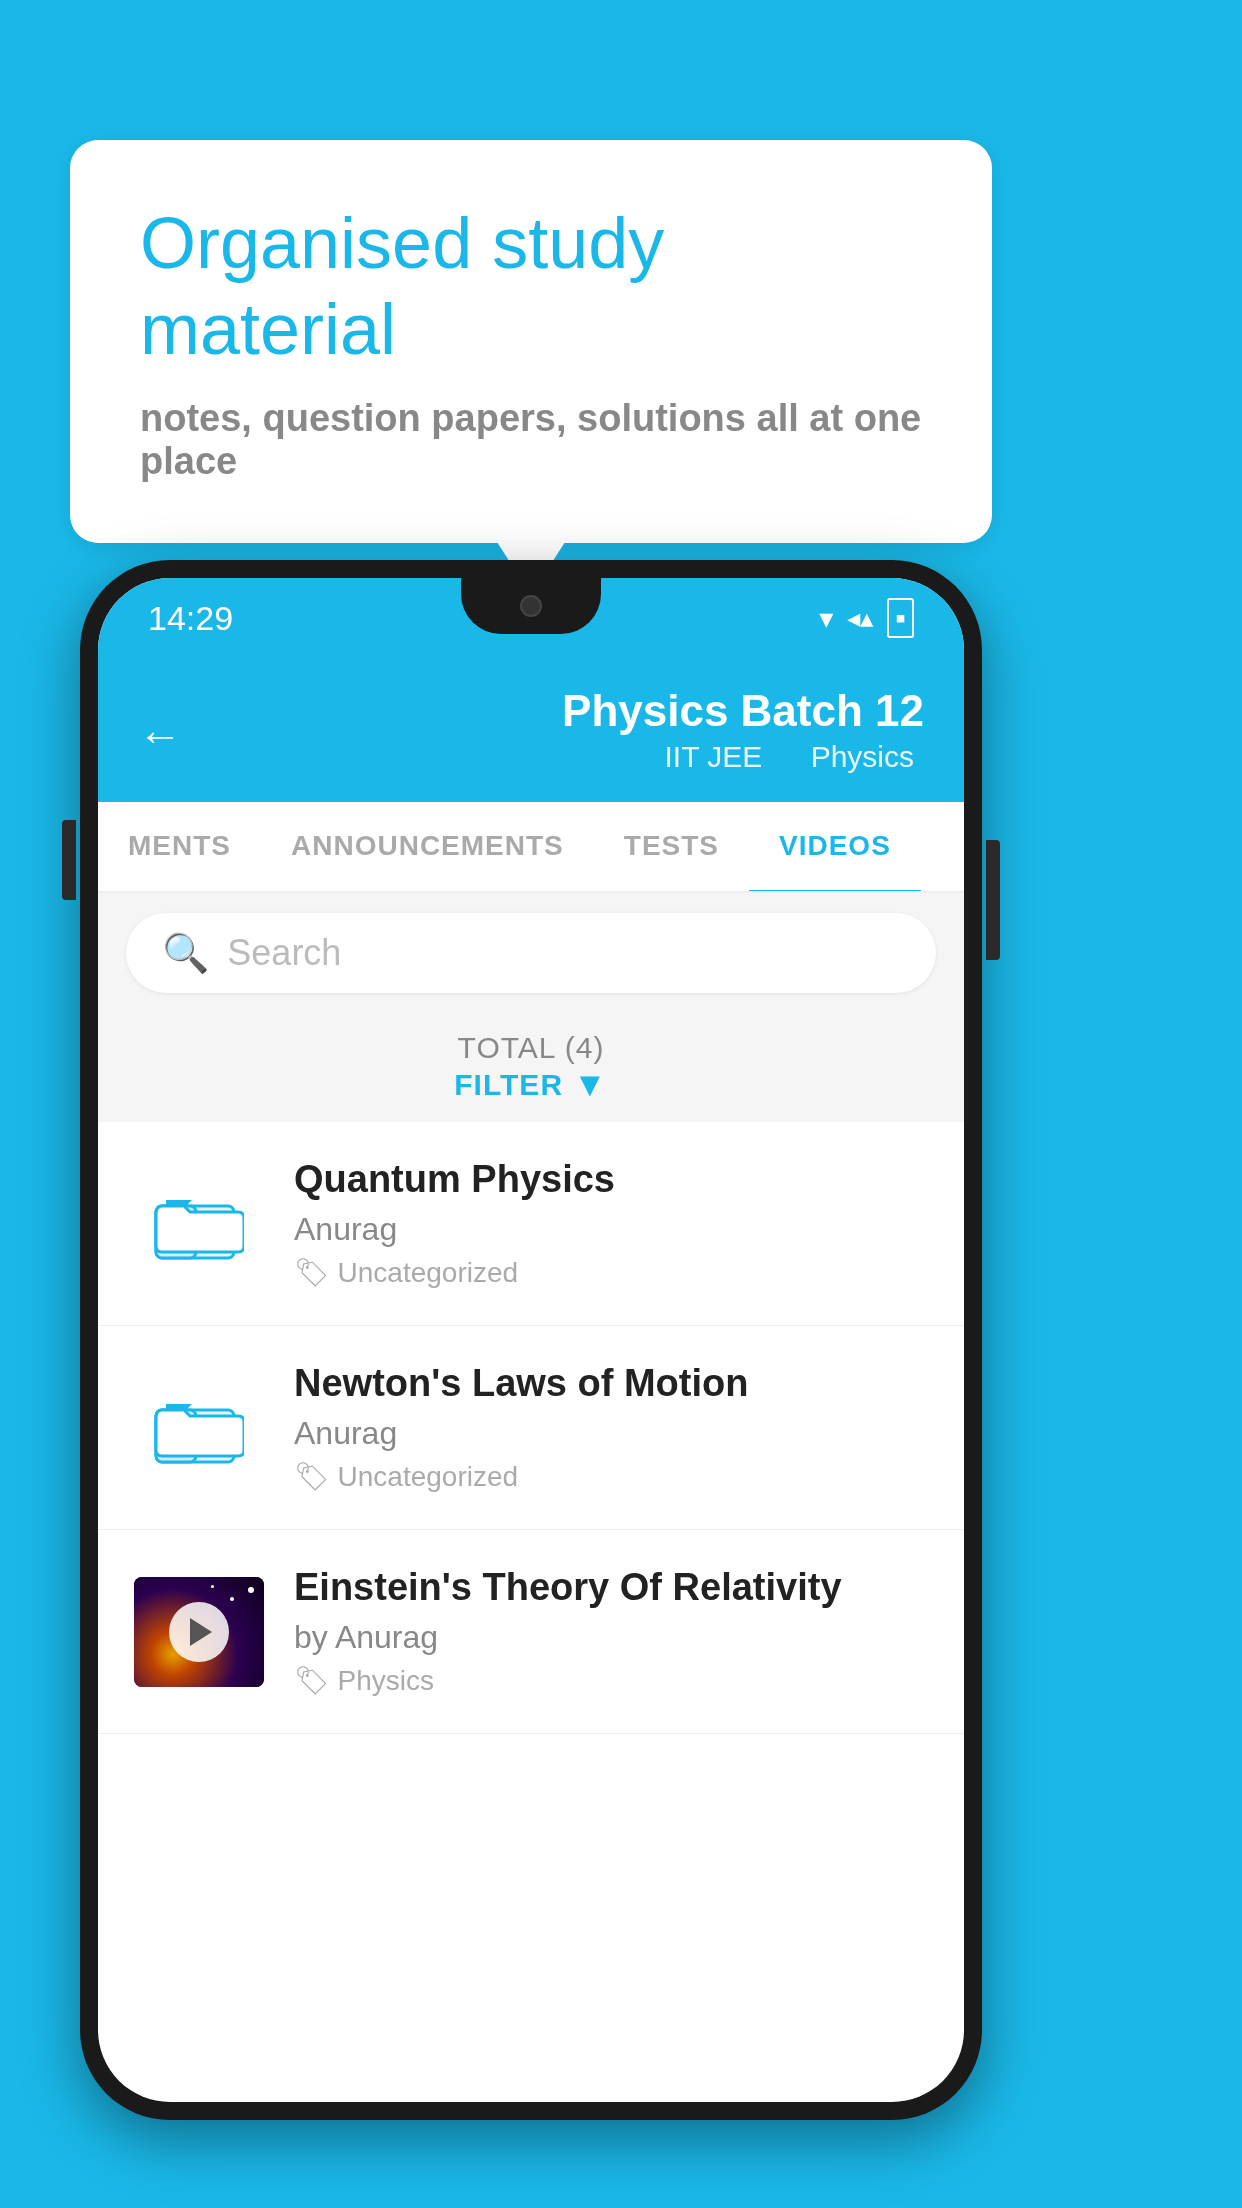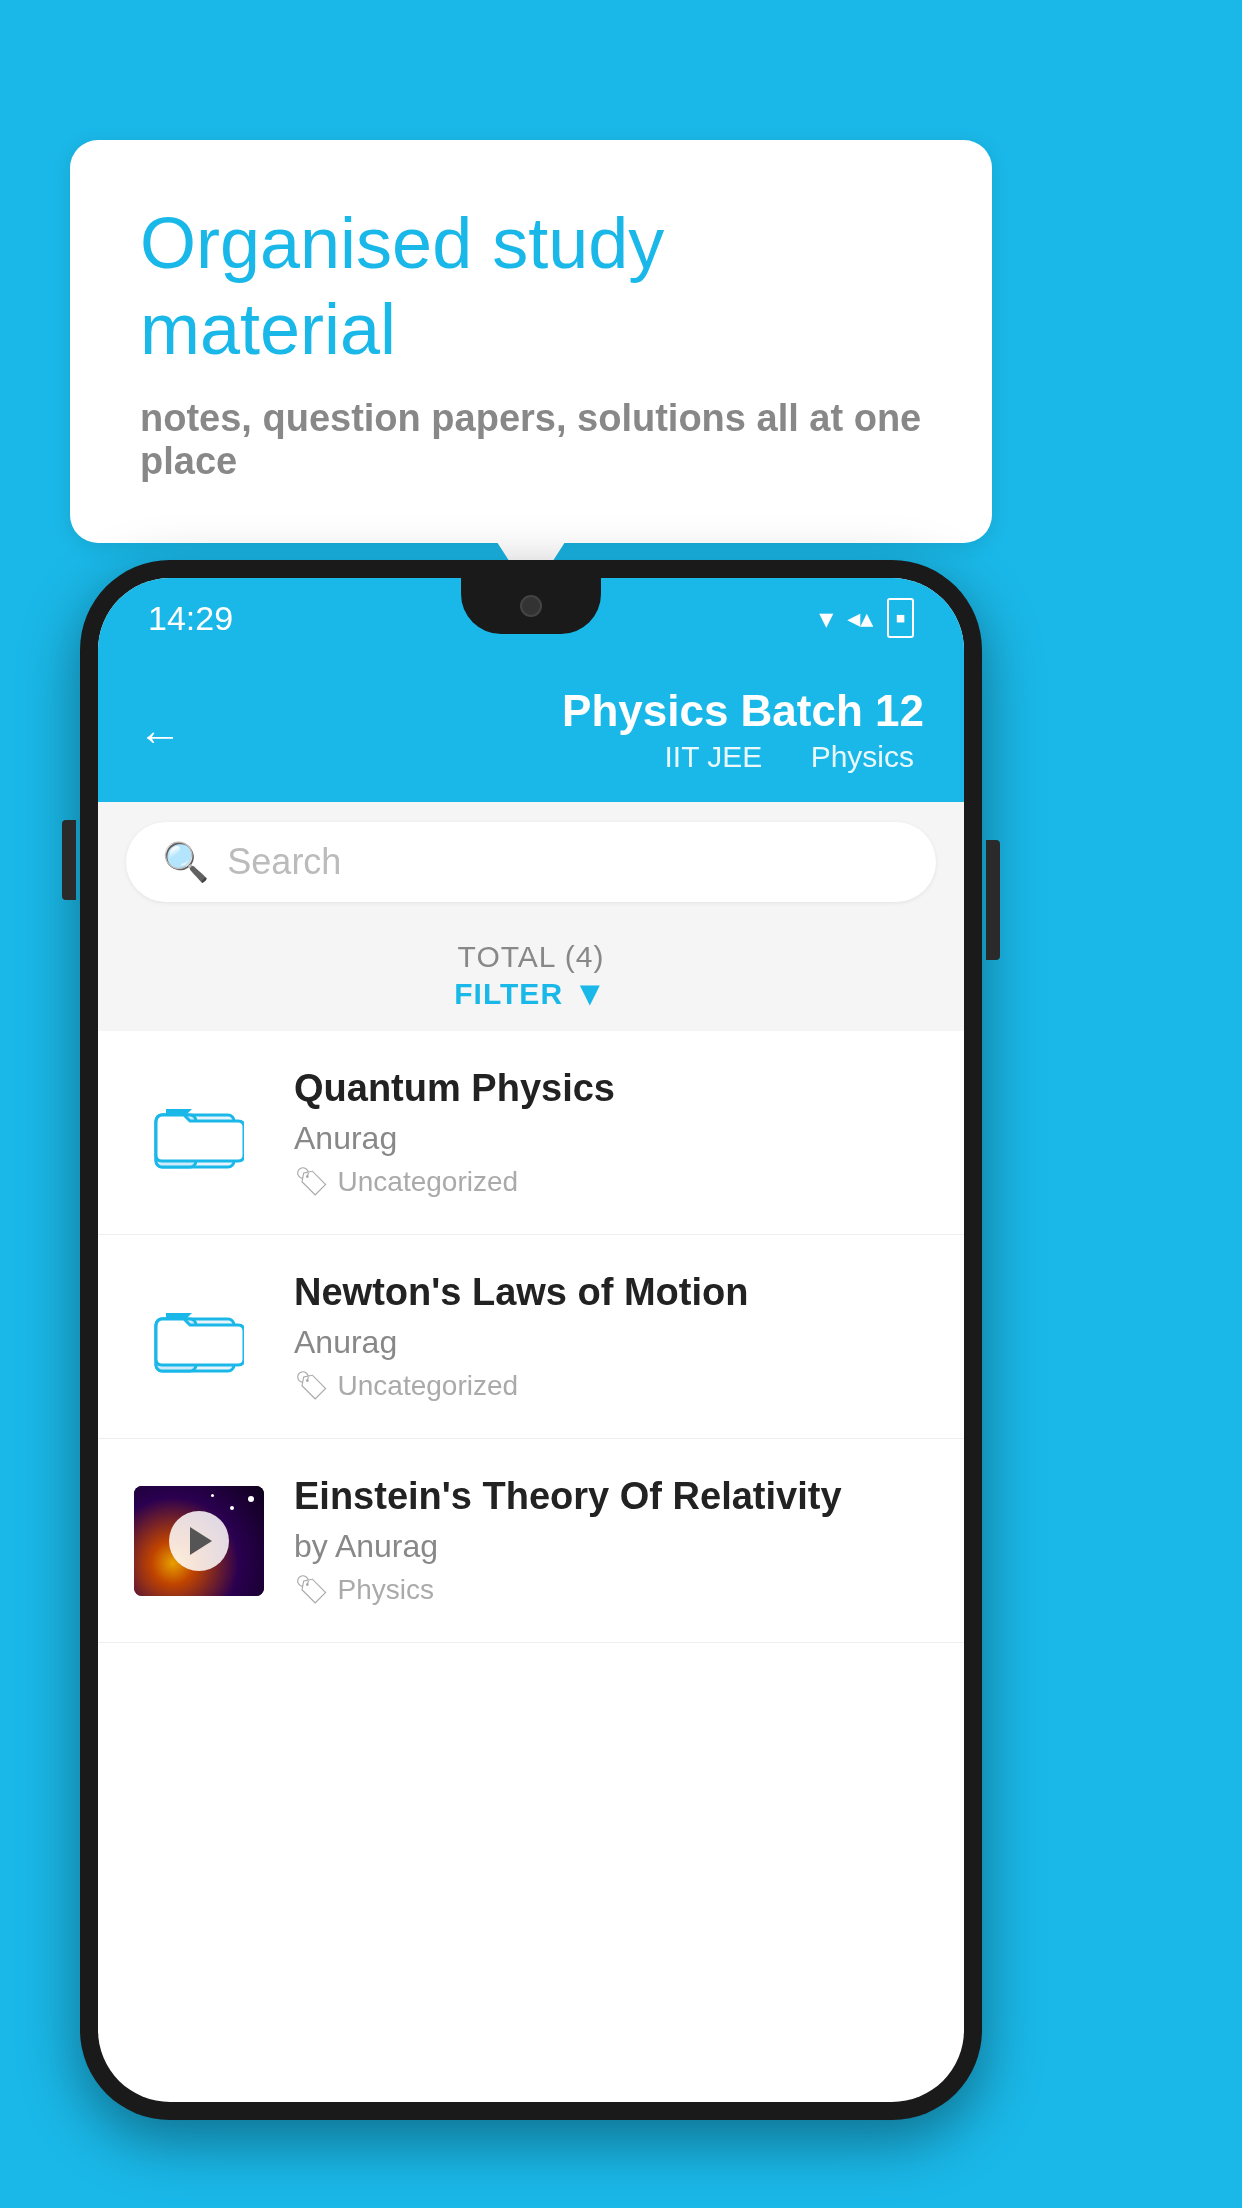--- a/index.html
+++ b/index.html
@@ -400,20 +400,26 @@
           <div class="header-title-group">
             <div class="header-title">Physics Batch 12</div>
             <div class="header-subtitle">
               <span>IIT JEE</span>
               <span>  </span>
               <span>Physics</span>
             </div>
           </div>
         </div>
 
+        <div class="tabs">
+          <div class="tab">MENTS</div>
+          <div class="tab">ANNOUNCEMENTS</div>
+          <div class="tab">TESTS</div>
+          <div class="tab active">VIDEOS</div>
+        </div>
 
         <div class="search-container">
           <div class="search-bar">
             <span style="color:#bbb;font-size:38px;">🔍</span>
             <span class="search-text">Search</span>
           </div>
         </div>
 
         <div class="filter-bar">
           <span class="total-count">TOTAL (4)</span>

